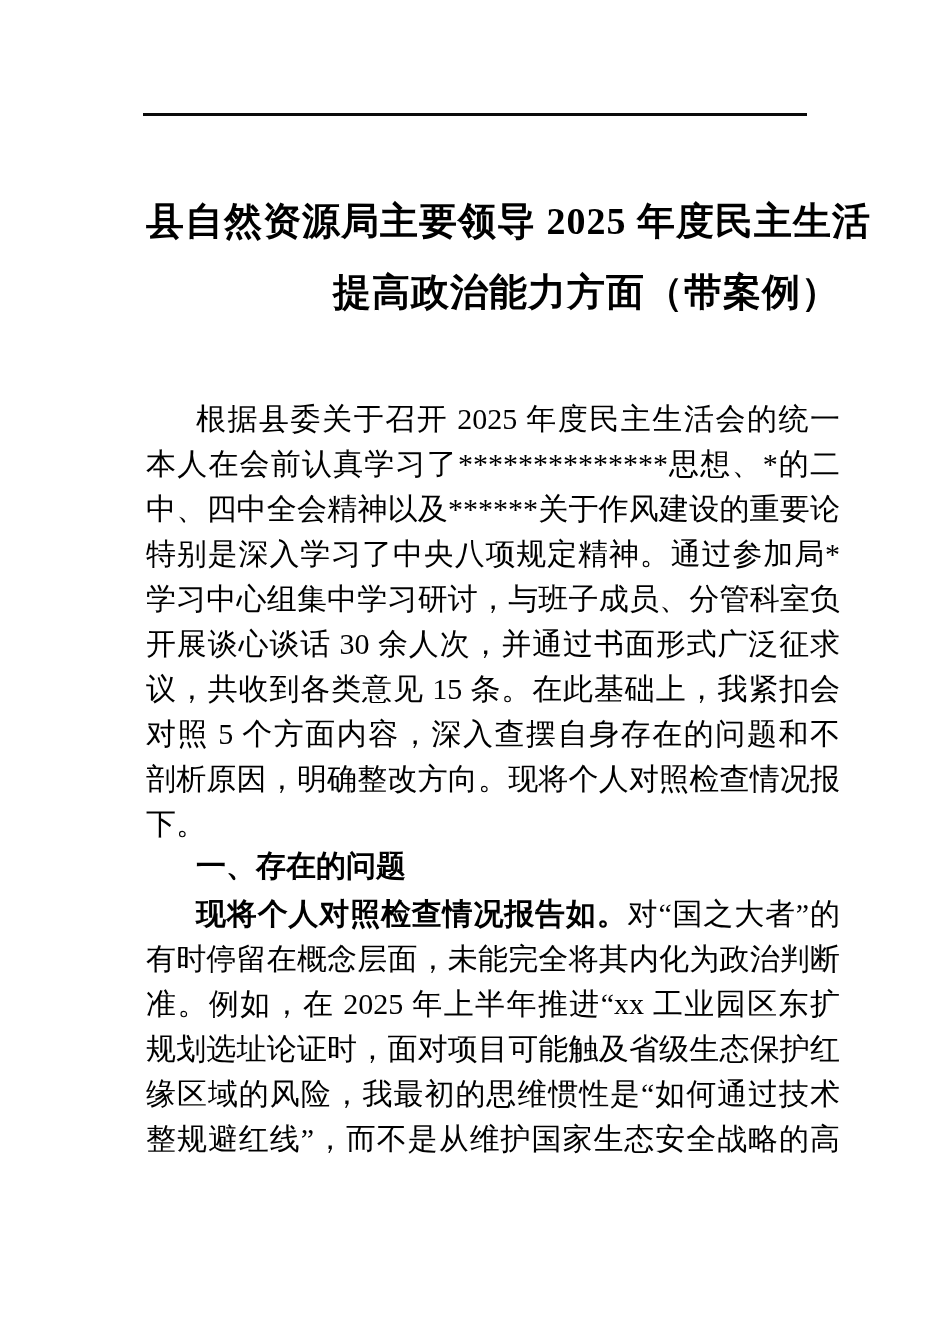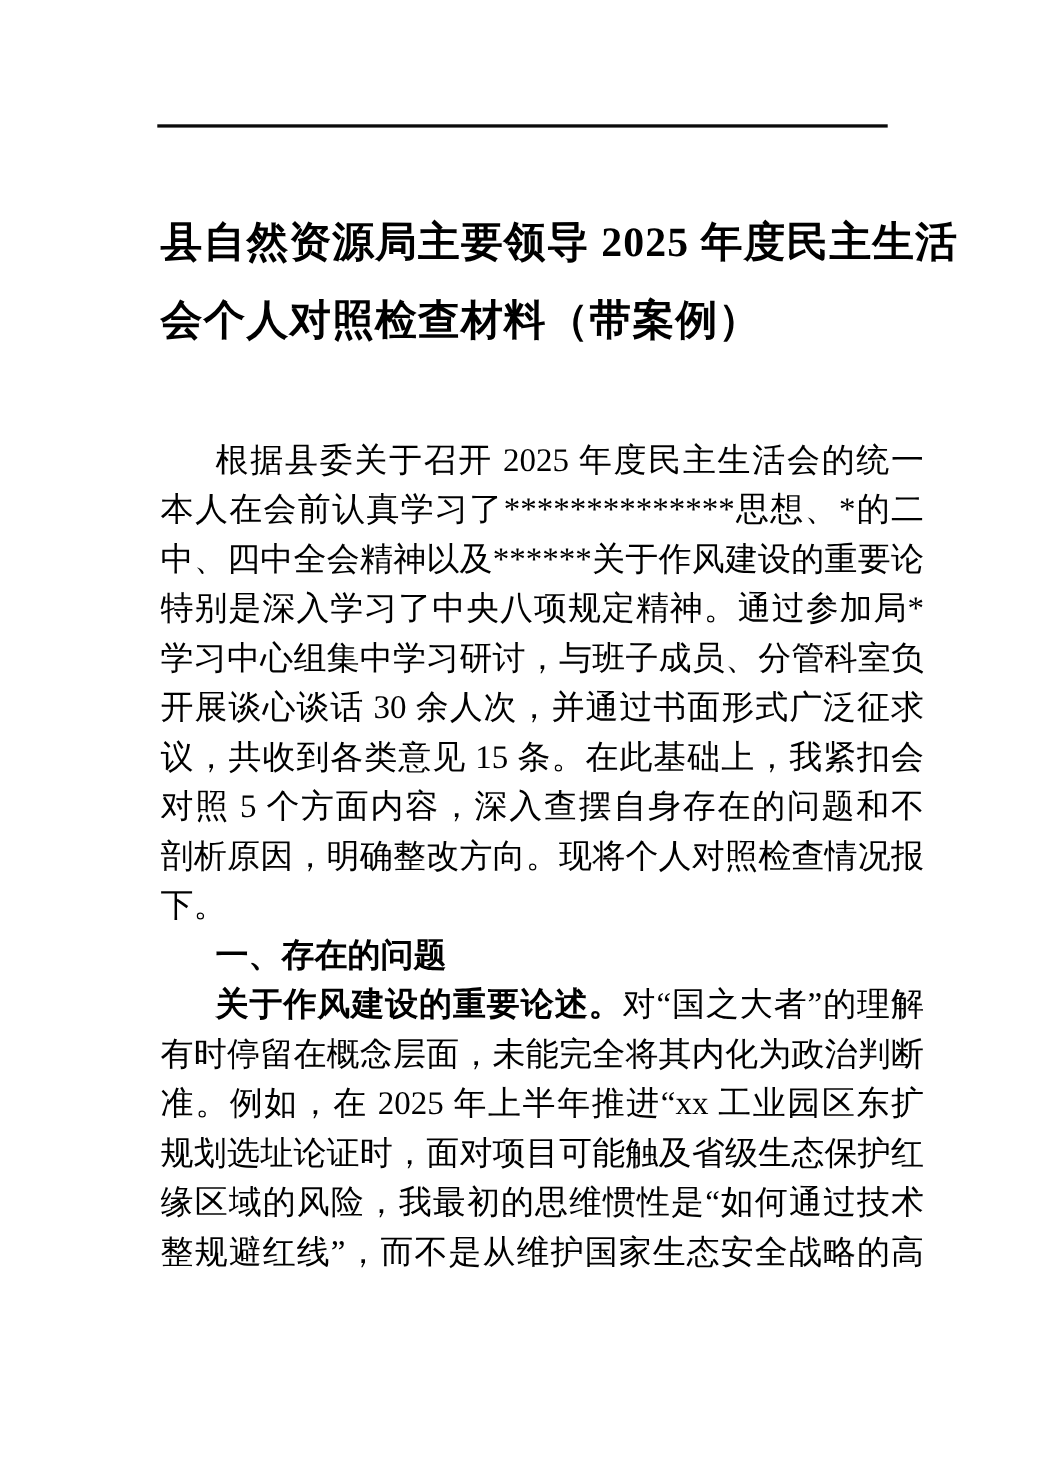--- a/index.html
+++ b/index.html
@@ -22,21 +22,21 @@
     left: 143px;
     width: 664px;
     height: 0;
     border-top: 3px solid #0a0a0a;
   }
   .doc-title {
     position: absolute;
     top: 186px;
     left: 146px;
     width: 694px;
-    text-align: left;
+    text-align: right;
     font-size: 38px;
     font-weight: bold;
     line-height: 71px;
     letter-spacing: 1px;
     white-space: nowrap;
   }
   .doc-content {
     position: absolute;
     top: 396px;
     left: 146px;
@@ -56,53 +56,53 @@
     text-align-last: justify;
     white-space: normal;
   }
   .line.indent {
     padding-left: 50px;
   }
   .line.subheading.indent {
     padding-left: 36px;
   }
   .line.heading {
-    font-family: Liberation Sans, sans-serif;
+    font-family: Liberation Mono, monospace;
     font-weight: bold;
   }
   .line.subheading {
     font-family: "Liberation Serif", "DejaVu Serif", serif;
   }
   .b {
     font-weight: bold;
   }
 </style>
 </head>
 <body>
 
 <div class="page">
   <div class="header-rule"></div>
 
   <div class="doc-title">
     <div>县自然资源局主要领导 2025 年度民主生活</div>
-    <div>会个人对照检查材料（带案例）</div>
+    <div>提高政治能力方面（带案例）</div>
   </div>
 
   <div class="doc-content">
       <div class="line body indent just"><span>根据县委关于召开 2025 年度民主生活会的统一部署，</span></div>
       <div class="line body just"><span>本人在会前认真学习了**************思想、*的二十届三</span></div>
       <div class="line body just"><span>中、四中全会精神以及******关于作风建设的重要论述，</span></div>
       <div class="line body just"><span>特别是深入学习了中央八项规定精神。通过参加局*组理论</span></div>
       <div class="line body just"><span>学习中心组集中学习研讨，与班子成员、分管科室负责人</span></div>
       <div class="line body just"><span>开展谈心谈话 30 余人次，并通过书面形式广泛征求意见建</span></div>
       <div class="line body just"><span>议，共收到各类意见 15 条。在此基础上，我紧扣会议主题，</span></div>
       <div class="line body just"><span>对照 5 个方面内容，深入查摆自身存在的问题和不足，深刻</span></div>
       <div class="line body just"><span>剖析原因，明确整改方向。现将个人对照检查情况报告如</span></div>
       <div class="line body"><span>下。</span></div>
       <div class="line heading indent"><span class="b">一、存在的问题</span></div>
-      <div class="line body indent just"><span class="b">关于作风建设的重要论述。</span><span>对“国之大者”的理解</span></div>
+      <div class="line body indent just"><span class="b">现将个人对照检查情况报告如。</span><span>对“国之大者”的理解</span></div>
       <div class="line body just"><span>有时停留在概念层面，未能完全将其内化为政治判断的基</span></div>
       <div class="line body just"><span>准。例如，在 2025 年上半年推进“xx 工业园区东扩项目”</span></div>
       <div class="line body just"><span>规划选址论证时，面对项目可能触及省级生态保护红线边</span></div>
       <div class="line body just"><span>缘区域的风险，我最初的思维惯性是“如何通过技术性调</span></div>
       <div class="line body just"><span>整规避红线”，而不是从维护国家生态安全战略的高度，</span></div>
     </div>
 </div>
 
 </body></html>

